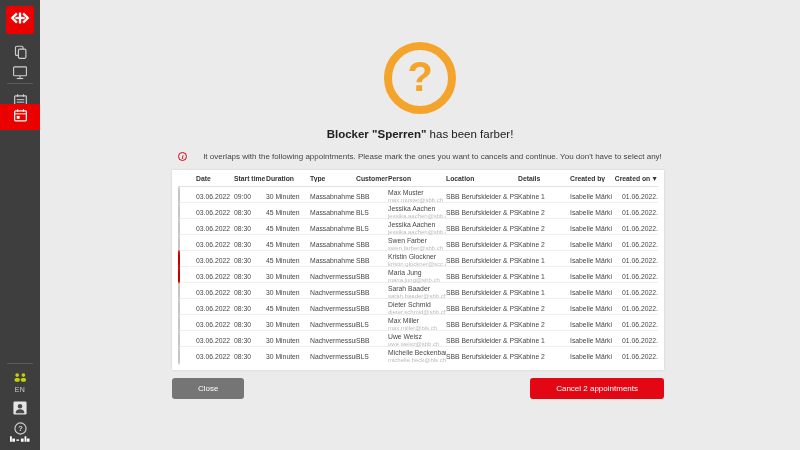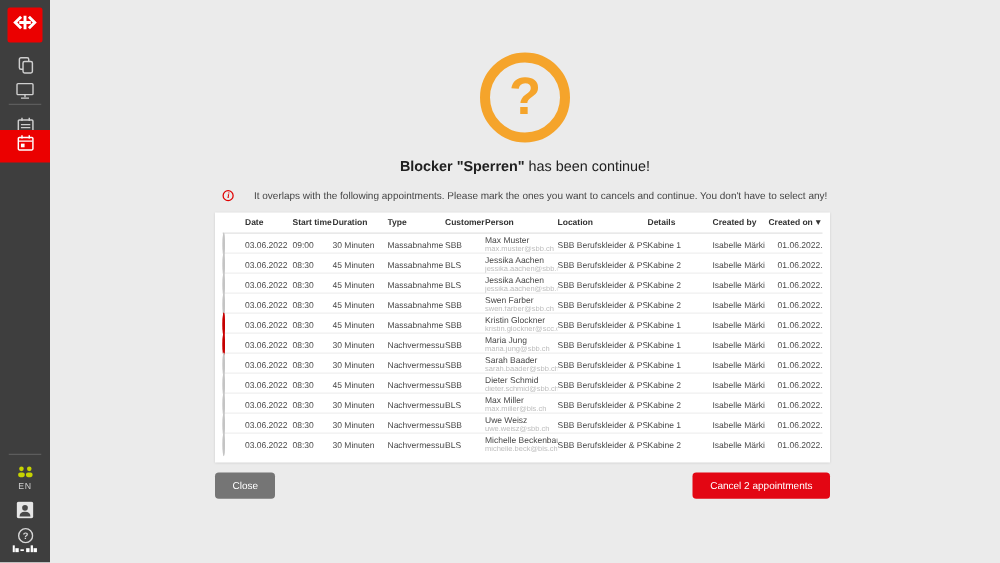--- a/index.html
+++ b/index.html
@@ -38,21 +38,21 @@
   .t-cell.right { text-align:right; }
   .person-cell { line-height:1; }
   .p-name { font-size:6.8px; color:#474747; display:block; line-height:7.5px; white-space:nowrap; overflow:hidden; }
   .p-mail { font-size:6px; color:#bcbcbc; display:block; line-height:6.5px; white-space:nowrap; overflow:hidden; }
   .radio { width:8px; height:8px; border-radius:50%; }
   .radio.unsel { background:#d6d6d6; border:1px solid #c4c4c4; }
   .radio.sel { background:#e00000; border:1px solid #c40000; }
 
   
   .footer { position:absolute; left:132px; top:378px; width:492px; display:flex; justify-content:space-between; }
-  .btn { border:none; border-radius:3px; font-size:8px; font-family:"Liberation Sans", sans-serif; color:#fff; height:21px; padding:0 14px; cursor:pointer; }
+  .btn { border:none; border-radius:3px; font-size:8px; font-family:"Liberation Sans", sans-serif; color:#fff; height:21px; padding:0 26px; cursor:pointer; }
   .btn-close { background:#757575; }
   .btn-cancel { background:#E30613; font-weight:normal; }
 </style>
 </head>
 <body>
 
 <div class="sidebar">
   <div class="sb-logo">
     <span>
       <svg width="22" height="14" viewBox="0 0 28 18">
@@ -160,21 +160,21 @@
 </div>
 
 <div class="content">
 
   <div class="q-wrap">
     <div class="q-circle">
       <span class="q-mark">?</span>
     </div>
   </div>
 
-  <div class="title"><b>Blocker "Sperren"</b><span> has been continue!</span></div>
+  <div class="title"><b>Blocker "Sperren"</b><span> has been farber!</span></div>
 
   <div class="warning">
     <span class="warn-ico">i</span>
     <span>It overlaps with the following appointments. Please mark the ones you want to cancels and continue. You don't have to select any!</span>
   </div>
 
   <div class="card">
     <div class="t-grid t-head">
       <span></span>
       <span>Date</span>

